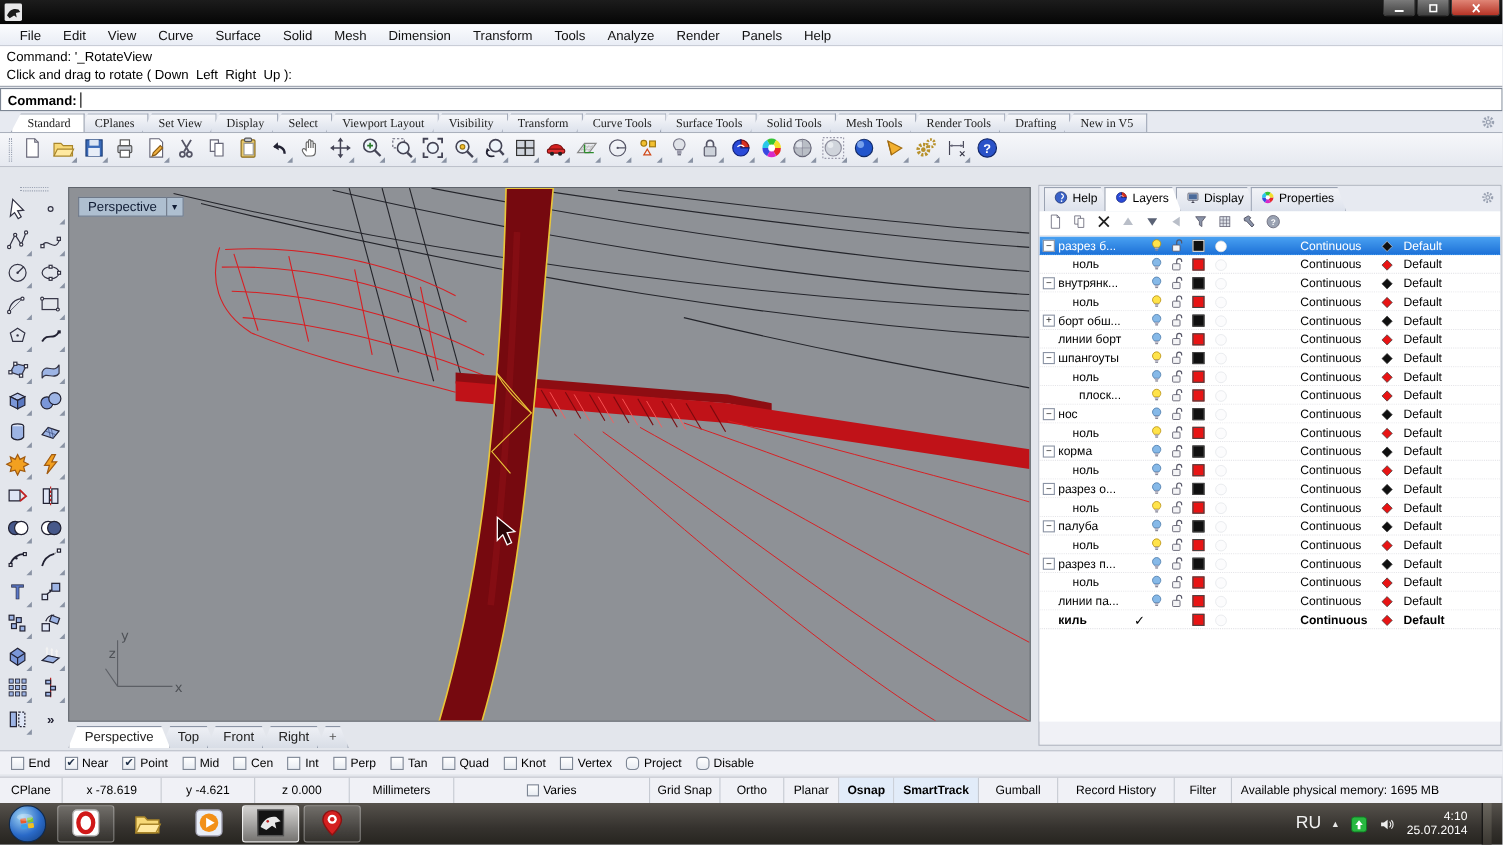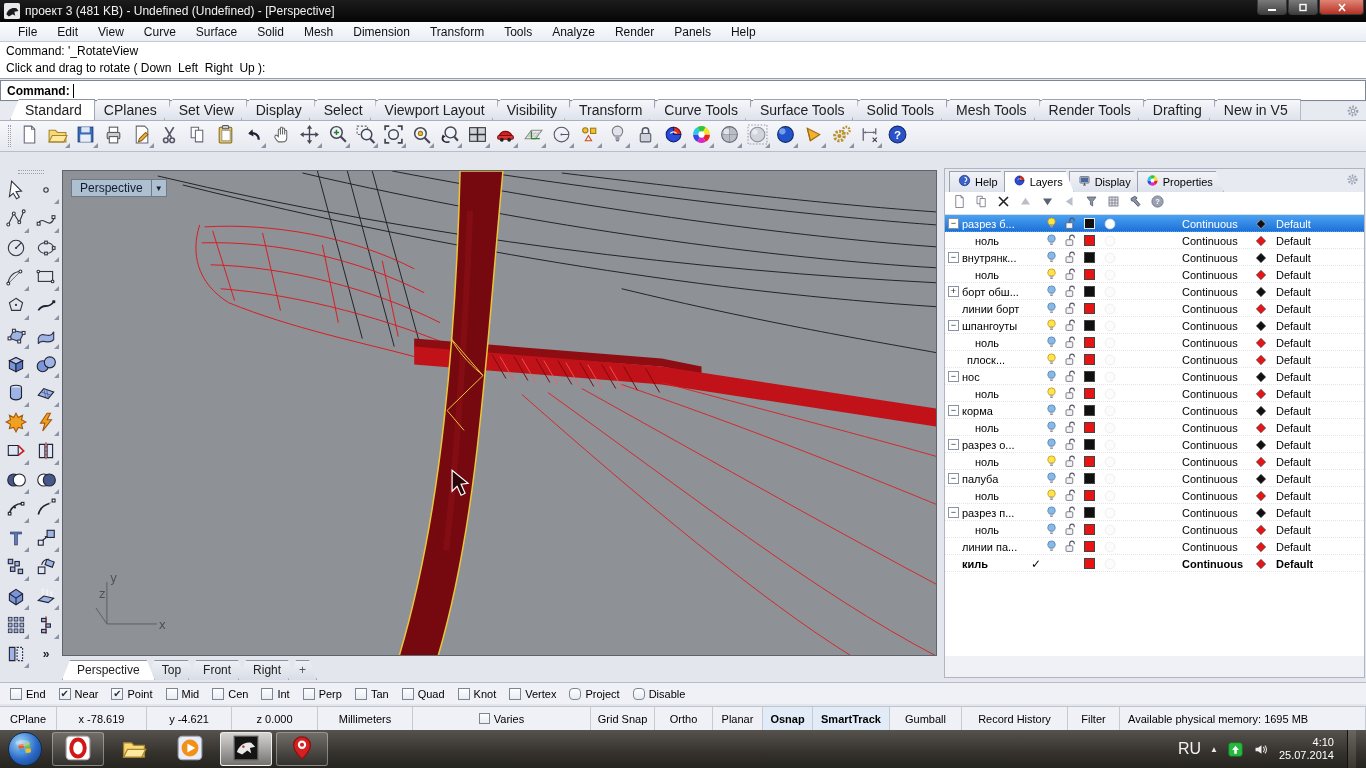--- a/index.html
+++ b/index.html
@@ -23,21 +23,21 @@
 
   
   .cmdhistory { position:absolute; left:0; top:42px; width:1366px; height:37px; background:#fff; border-bottom:1px solid #9aa0ac; padding:1px 6px; }
   .cmdline { font-size:12px; line-height:17px; white-space:pre; color:#000; }
   .cmdinput { position:absolute; left:0; top:80px; width:1366px; height:21px; background:#fff; border:1px solid #7d8694; padding:1px 6px; display:flex; align-items:center; }
   .cmdprompt { font-weight:bold; white-space:pre; }
   .caret { display:inline-block; width:1px; height:14px; background:#000; margin-left:3px; }
 
   
   .grouptabs { position:absolute; left:0; top:102px; width:1366px; height:19px; background:#e7eaf1; display:flex; align-items:flex-end; padding-left:10px; border-bottom:1px solid #aab0bc; }
-  .gtab { position:relative; font-size:14px; padding:2px 12px 2px 14px; color:#222; border:1px solid #9aa2b2; border-bottom:none; background:linear-gradient(#f6f7fa,#dde2ec); clip-path:polygon(9px 0,100% 0,calc(100% - 0px) 100%,0 100%); margin-right:-6px; }
+  .gtab { position:relative; font-size:11px; padding:2px 12px 2px 14px; color:#222; border:1px solid #9aa2b2; border-bottom:none; background:linear-gradient(#f6f7fa,#dde2ec); clip-path:polygon(9px 0,100% 0,calc(100% - 0px) 100%,0 100%); margin-right:-6px;font-family:Liberation Serif, serif; }
   .gtab.active { background:#fff; z-index:3; border-color:#8a93a4; }
   .gtabs-gear { position:absolute; right:6px; top:2px; width:14px; height:14px; }
   .gtabs-gear svg { width:14px; height:14px; }
 
   
   .toolbar { position:absolute; left:0; top:121px; width:1366px; height:31px; background:linear-gradient(#f6f7fa,#e6e9f0); border-bottom:1px solid #b8bdc8; display:flex; align-items:center; padding-left:8px; }
   .tbtn { position:relative; width:27px; height:26px; margin-right:1px; display:flex; align-items:center; justify-content:center; border-radius:2px; }
   .tbtn svg, .tbtn .cw { width:21px; height:21px; }
   .tbtn.fly::after { content:""; position:absolute; right:1px; bottom:1px; border-left:5px solid transparent; border-bottom:5px solid #8a93a4; }
   .drag-dots { width:3px; height:22px; border-left:1px dotted #9aa2b2; border-right:1px dotted #9aa2b2; margin-right:5px; }
@@ -124,21 +124,20 @@
 </head>
 <body>
 
 <div id="root">
 
   <div class="titlebar">
     <span class="appicon"><svg viewBox="0 0 20 20">
           <rect width="20" height="20" rx="2" fill="#e8e8ea"></rect>
           <path d="M3 14c2-6 7-9 13-7l2 3-5 1 1 5-3-2-5 3z" fill="#1a1a1a"></path>
         </svg></span>
-    <span class="title-text">проект 3 (481 KB) - Undefined (Undefined) - [Perspective]</span>
     <div class="winbtns">
       <div class="winbtn">
           <svg viewBox="0 0 12 9">
             <path d="M2 7h8" stroke="#fff" stroke-width="2"></path>
           </svg>
         </div>
       <div class="winbtn">
           <svg viewBox="0 0 12 9">
             <rect x="3" y="1.5" width="6" height="6" fill="none" stroke="#fff" stroke-width="1.4"></rect>
           </svg>
@@ -1133,21 +1132,21 @@
             </div>
             <div class="lc t" style="left: 237px;">Continuous</div>
             <div class="lc ldia" style="left: 310px;">
               <svg viewBox="0 0 20 20">
                 <rect x="4.5" y="4.5" width="11" height="11" transform="rotate(45 10 10)" fill="#e81414" stroke="#3a3a3a"></rect>
               </svg>
             </div>
             <div class="lc t" style="left: 331px;">Default</div>
           </div>
           <div class="lrow">
-            <div class="lc t" style="left: 22px;">плоск...</div>
+            <div class="lc t" style="left: 36px;">плоск...</div>
             <div class="lc licon" style="left: 99px;">
               <svg viewBox="0 0 20 20">
                 <path d="M10 2.5a5 5 0 0 1 5 5c0 2.1-1.4 3-1.9 4.3H6.9C6.4 10.5 5 9.6 5 7.5a5 5 0 0 1 5-5z" fill="#ffe34a" stroke="#b89010"></path>
                 <rect x="7.8" y="12" width="4.4" height="2" fill="#aab"></rect>
                 <rect x="8.3" y="14.3" width="3.4" height="1.6" fill="#889"></rect>
               </svg>
             </div>
             <div class="lc licon" style="left: 118px;">
               <svg viewBox="0 0 20 20">
                 <rect x="4" y="9" width="9" height="7.5" rx="1" fill="#f4f4f6" stroke="#556"></rect>

